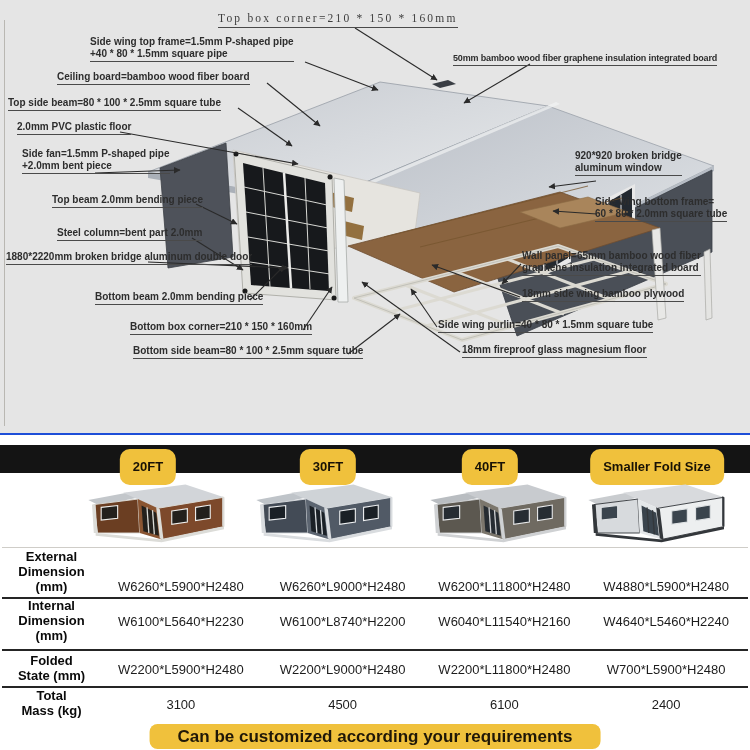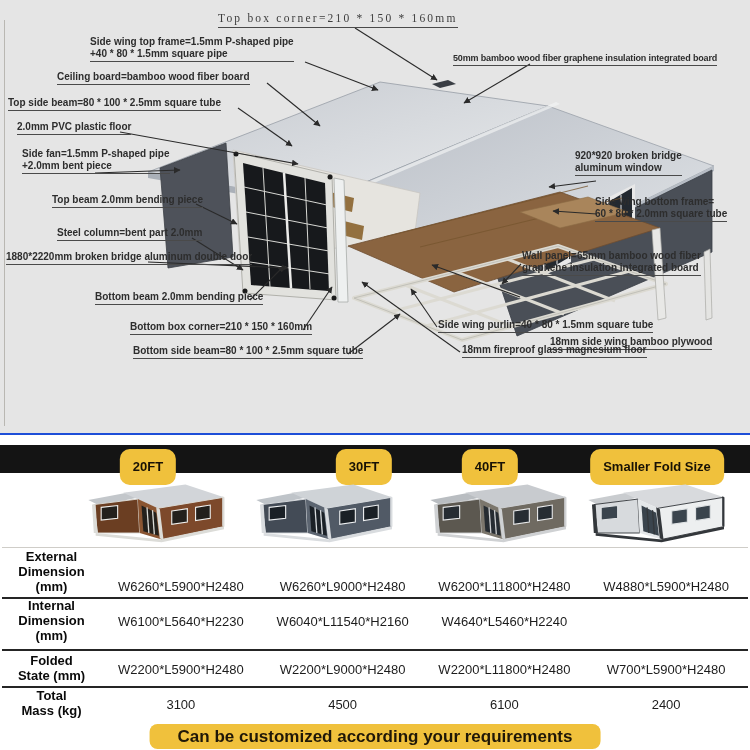--- a/index.html
+++ b/index.html
@@ -176,30 +176,30 @@
     <div class="lbl" style="left:95px;top:291px;"><span>Bottom beam 2.0mm bending piece</span></div>
     <div class="lbl" style="left:130px;top:321px;text-decoration:underline;"><span>Bottom box corner=210 * 150 * 160mm</span></div>
     <div class="lbl" style="left:133px;top:345px;"><span>Bottom side beam=80 * 100 * 2.5mm square tube</span></div>
     <div class="lbl lbl-sm" style="left:440px;top:53px;margin-left:13px;"><span>50mm bamboo wood fiber graphene insulation integrated board</span></div>
     <div class="lbl" style="left:575px;top:150px;"><span>920*920 broken bridge
 aluminum window</span></div>
     <div class="lbl" style="left:595px;top:196px;"><span>Side wing bottom frame=
 60 * 80 * 2.0mm square tube</span></div>
     <div class="lbl" style="left:522px;top:250px;"><span>Wall panel=65mm bamboo wood fiber
 graphene insulation integrated board</span></div>
-    <div class="lbl" style="left:550px;top:288px;margin-top:48px;"><span>18mm side wing bamboo plywood</span></div>
+    <div class="lbl" style="left:522px;top:288px;"><span>18mm side wing bamboo plywood</span></div>
     <div class="lbl" style="left:438px;top:319px;"><span>Side wing purlin=40 * 80 * 1.5mm square tube</span></div>
     <div class="lbl" style="left:462px;top:344px;"><span>18mm fireproof glass magnesium floor</span></div>
   </section>
 
   <section class="spec">
 
     <div class="tabbar">
       <span class="pill" style="left:148px;">20FT</span>
-      <span class="pill" style="left:328px;margin-left:36px;">30FT</span>
+      <span class="pill" style="left:328px;">30FT</span>
       <span class="pill" style="left:490px;">40FT</span>
       <span class="pill" style="left:657px;">Smaller Fold Size</span>
     </div>
 
     <svg class="pimg c1" style="left:79px;" viewBox="0 0 160 72">
         <use href="#mini-house"></use>
       </svg>
     <svg class="pimg c2" style="left:247px;" viewBox="0 0 160 72">
         <use href="#mini-house"></use>
       </svg>
@@ -221,20 +221,21 @@
       <div class="rv">W6200*L11800*H2480</div>
       <div class="rv">W4880*L5900*H2480</div>
     </div>
     <div class="dline dl1"></div>
 
     <div class="row r2">
       <div class="rl">Internal
 Dimension
 (mm)</div>
       <div class="rv">W6100*L5640*H2230</div>
+      <div class="rv">W6100*L8740*H2200</div>
       <div class="rv">W6040*L11540*H2160</div>
       <div class="rv">W4640*L5460*H2240</div>
     </div>
     <div class="dline dl2"></div>
 
     <div class="row r3">
       <div class="rl">Folded
 State (mm)</div>
       <div class="rv">W2200*L5900*H2480</div>
       <div class="rv">W2200*L9000*H2480</div>

